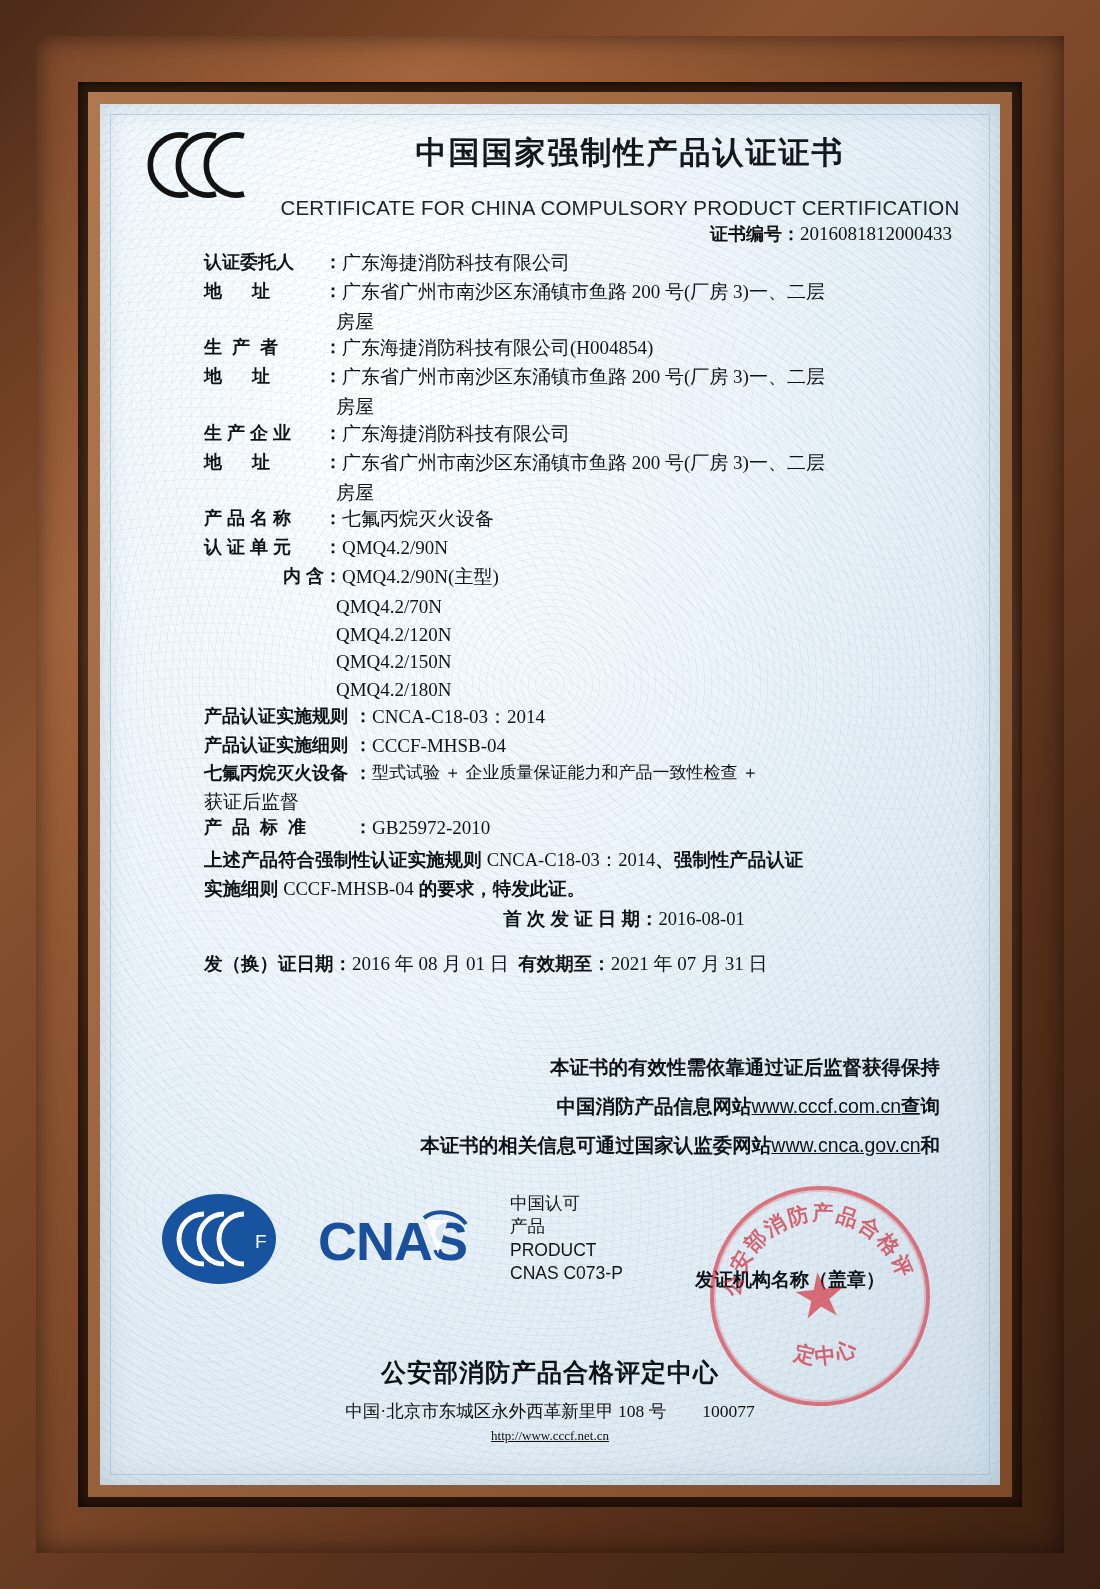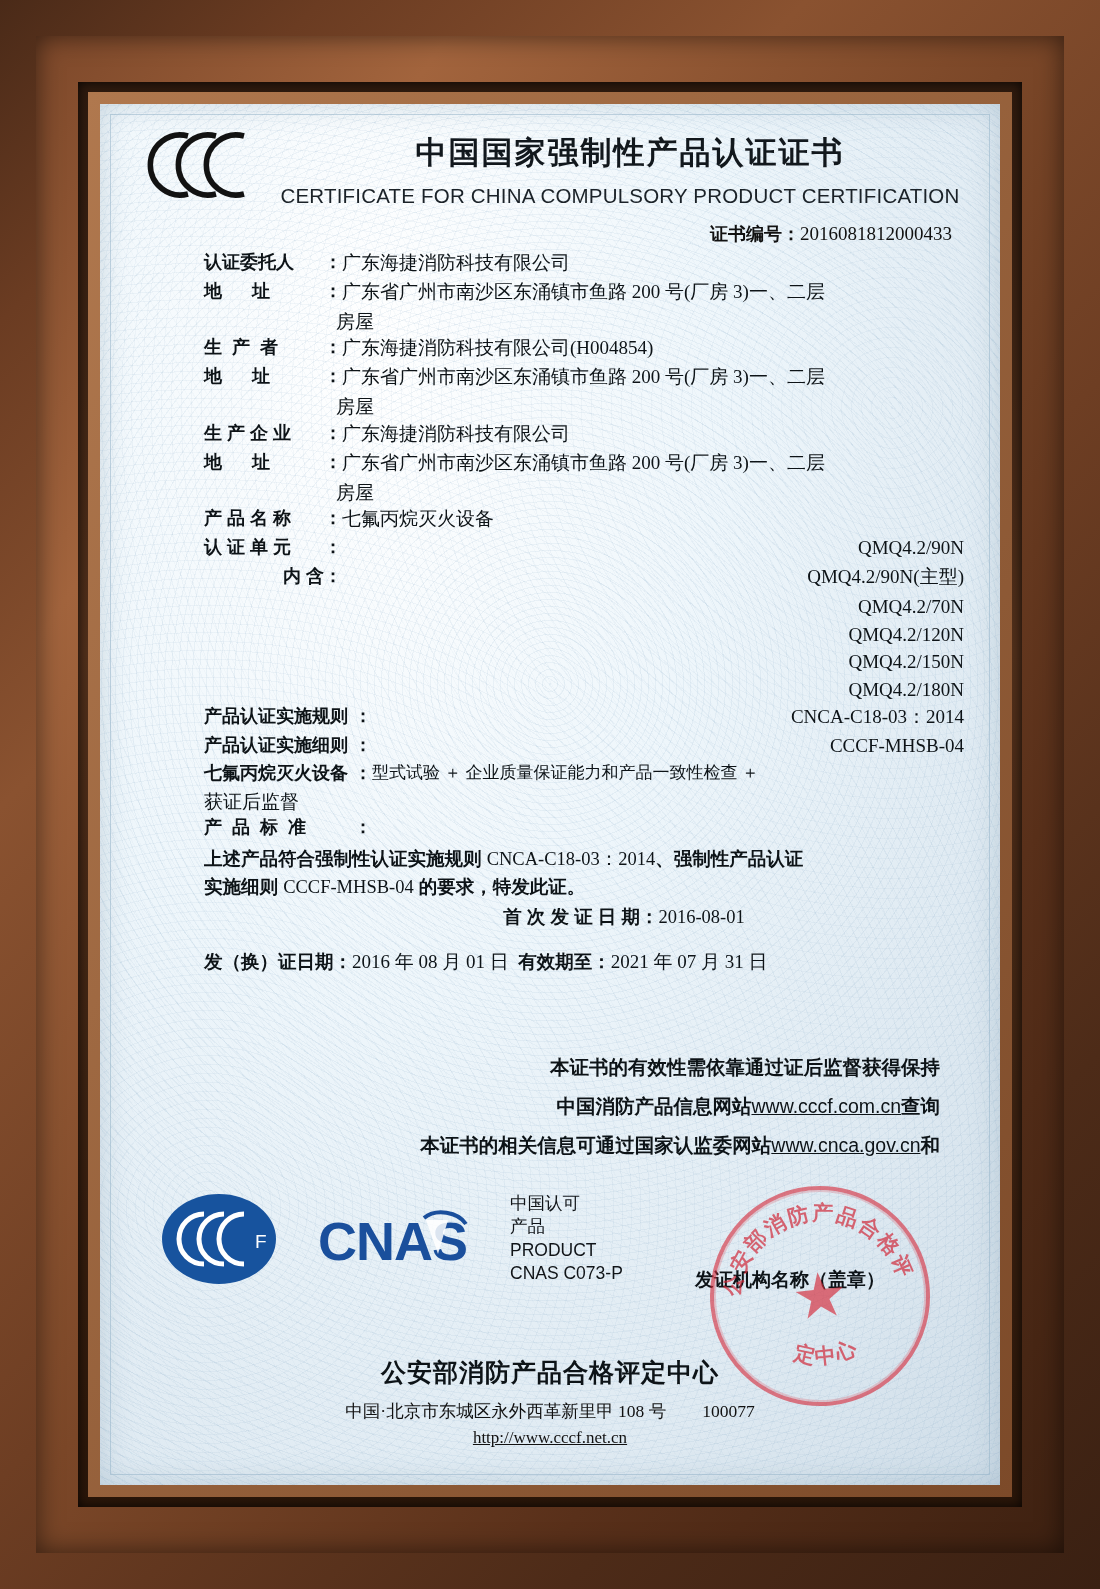--- a/index.html
+++ b/index.html
@@ -91,21 +91,21 @@
     width: 680px;
     text-align: center;
     font-family: "Liberation Sans", sans-serif;
     font-weight: bold;
     font-size: 31px;
     letter-spacing: 2px;
     color: #12181d;
   }
   .title-en {
     position: absolute;
-    left: 150px; top: 80px;
+    left: 150px; top: 92px;
     width: 740px;
     text-align: center;
     font-family: "Liberation Sans", sans-serif;
     font-size: 20.5px;
     letter-spacing: 0.2px;
     color: #1b2228;
   }
   .cert-no {
     position: absolute;
     right: 48px; top: 118px;
@@ -149,21 +149,21 @@
     flex: 1 1 auto;
     font-size: 19px;
     color: #0d1317;
   }
   .sub {
     margin-left: 132px;
     font-size: 19px;
     color: #0d1317;
     line-height: 1.45;
   }
-  .val-mono { font-family: "Liberation Serif", serif; text-align: right; }
+  .val-mono { font-family: "Liberation Serif", serif; }
 
   .row-wide .val { font-size: 17px; }
 
   .statement {
     margin-top: 4px;
     font-family: "Liberation Sans", sans-serif;
     font-weight: bold;
     font-size: 18.5px;
     line-height: 1.5;
     color: #0d1317;
@@ -277,21 +277,21 @@
     text-align: center;
     font-size: 17.5px;
     color: #111;
   }
   .addr-line .zip { margin-left: 36px; font-family: "Liberation Serif", serif; }
   .url-line {
     position: absolute;
     left: 60px; top: 1324px;
     width: 780px;
     text-align: center;
-    font-size: 17px;
+    font-size: 13px;
     color: #111;
     text-decoration: underline;
   }
 </style>
 </head>
 <body>
 
 <div class="frame-outer">
   <div class="frame-bevel"></div>
   <div class="frame-inner-edge"></div>
@@ -398,20 +398,21 @@
         <div class="row row-wide">
           <div class="lbl" style="flex:0 0 150px;">七氟丙烷灭火设备</div>
           <div class="colon">：</div>
           <div class="val">型式试验 ＋ 企业质量保证能力和产品一致性检查 ＋</div>
         </div>
         <div style="font-size:19px;color:#0d1317;">获证后监督</div>
 
         <div class="row">
           <div class="lbl" style="flex:0 0 150px;">产  品  标  准</div>
           <div class="colon">：</div>
+          <div class="val val-mono">GB25972-2010</div>
         </div>
 
         <div class="statement">
           <span>上述产品符合强制性认证实施规则 </span><span class="thin">CNCA-C18-03：2014</span><span>、强制性产品认证</span><br>
           <span>实施细则 </span><span class="thin">CCCF-MHSB-04</span><span> 的要求，特发此证。</span>
         </div>
 
         <div class="firstissue">
           <span>首 次 发 证 日 期：</span><span class="d">2016-08-01</span>
         </div>

